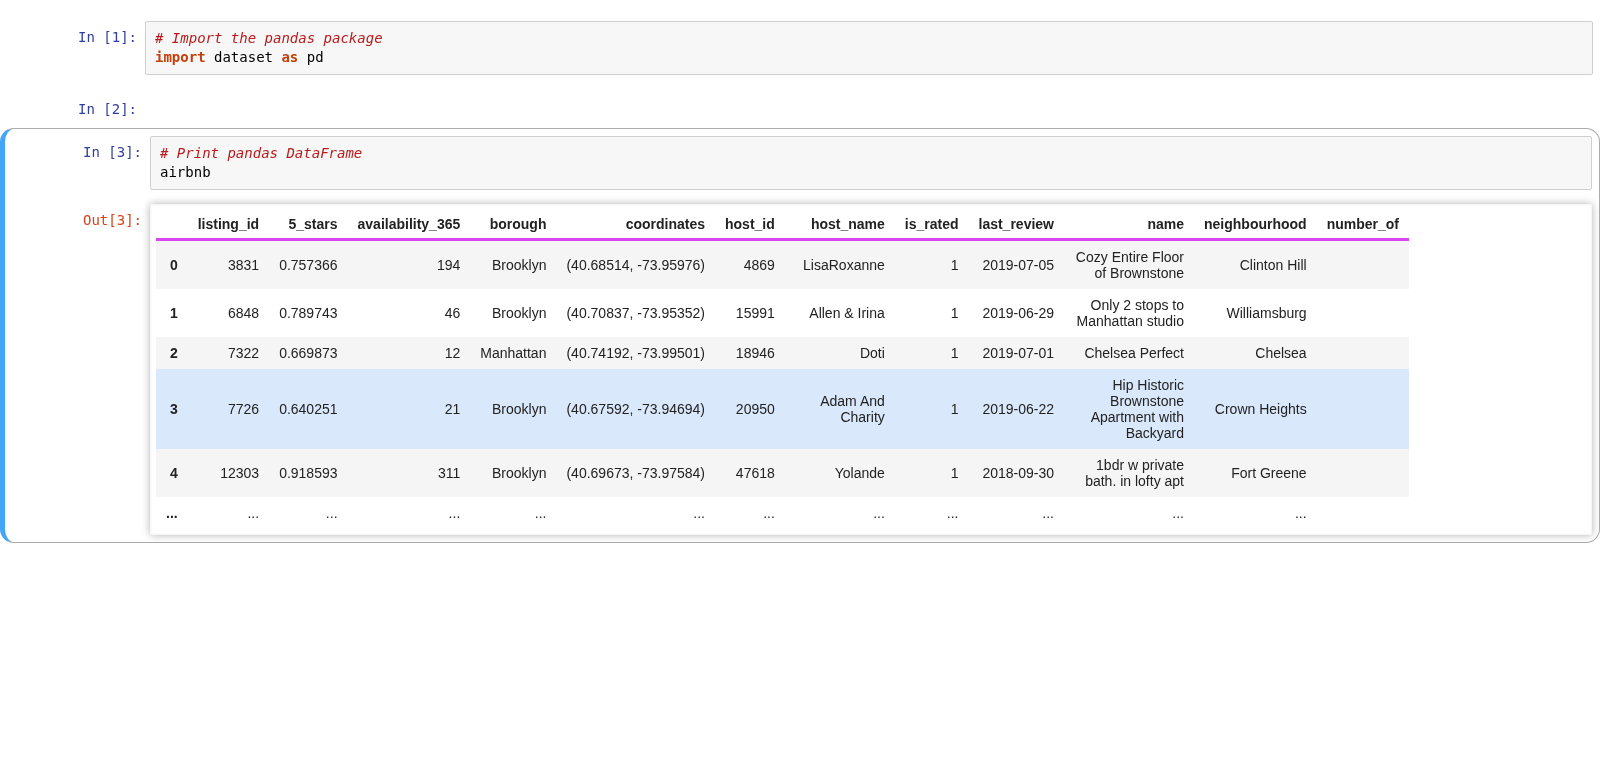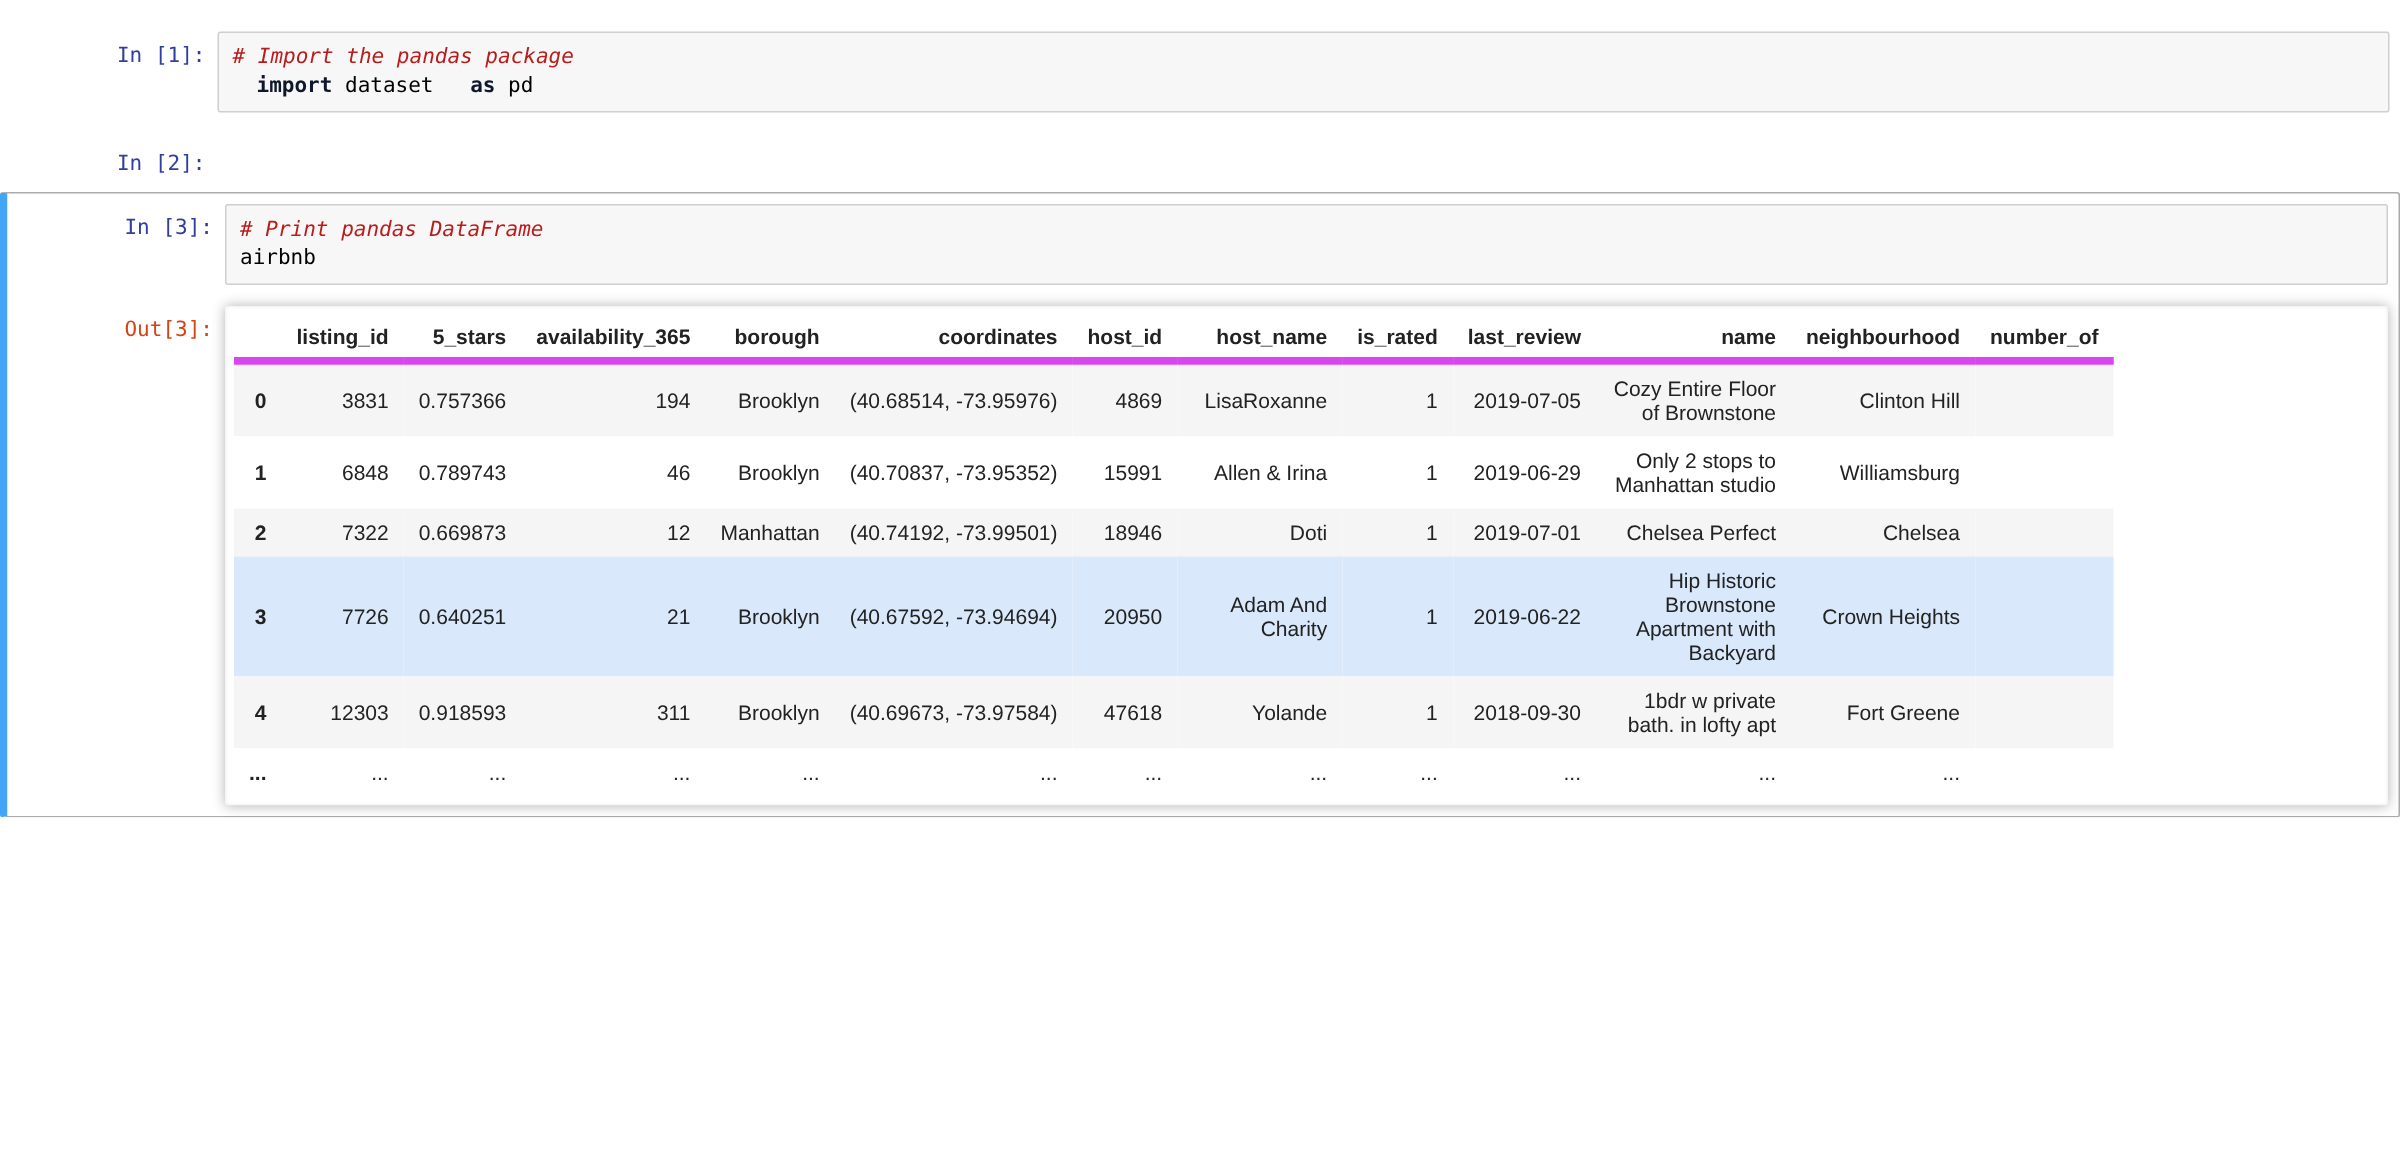--- a/index.html
+++ b/index.html
@@ -14,21 +14,21 @@
     width: 100%;
     overflow: hidden;
   }
   .cell {
     padding: 5px 5px 5px 0;
     margin: 4px 0;
   }
   .cell.selected {
     border: 1px solid #ababab;
     border-left: 5px solid #42A5F5;
-    border-radius: 2px;
+    border-radius: 14px;
   }
   .cell-inner {
     display: flex;
     align-items: flex-start;
     padding: 2px 2px 2px 0;
   }
   .prompt {
     width: 145px;
     min-width: 145px;
     text-align: right;
@@ -47,21 +47,21 @@
     border-radius: 2px;
     background: #f7f7f7;
     padding: 7px 9px;
     font-family: "Menlo", "Monaco", "Consolas", monospace;
     font-size: 14px;
     line-height: 1.35;
     white-space: pre;
     overflow-x: auto;
   }
   .c-comment { color: #b91c1c; font-style: italic; }
-  .c-kw { color: #0f172a; font-weight: bold; margin-left: 16px; }
+  .c-kw { color: #c2410c; font-weight: bold; }
   .c-id { color: #000000; }
   .c-str { color: #BA2121; }
   .output-wrap {
     display: flex;
     align-items: flex-start;
     padding: 2px 2px 2px 0;
     margin-top: 10px;
   }
   .output-area {
     flex: 1;
@@ -72,21 +72,21 @@
   }
   table.dataframe {
     border-collapse: collapse;
     font-size: 14px;
     color: #222;
   }
   table.dataframe thead th {
     text-align: right;
     font-weight: bold;
     padding: 6px 10px;
-    border-bottom: 5px solid #d946ef;
+    border-bottom: 3px solid #d946ef;
     background: #fff;
   }
   table.dataframe tbody th {
     font-weight: bold;
     text-align: right;
     padding: 8px 10px;
   }
   table.dataframe tbody td {
     text-align: right;
     padding: 8px 10px;

